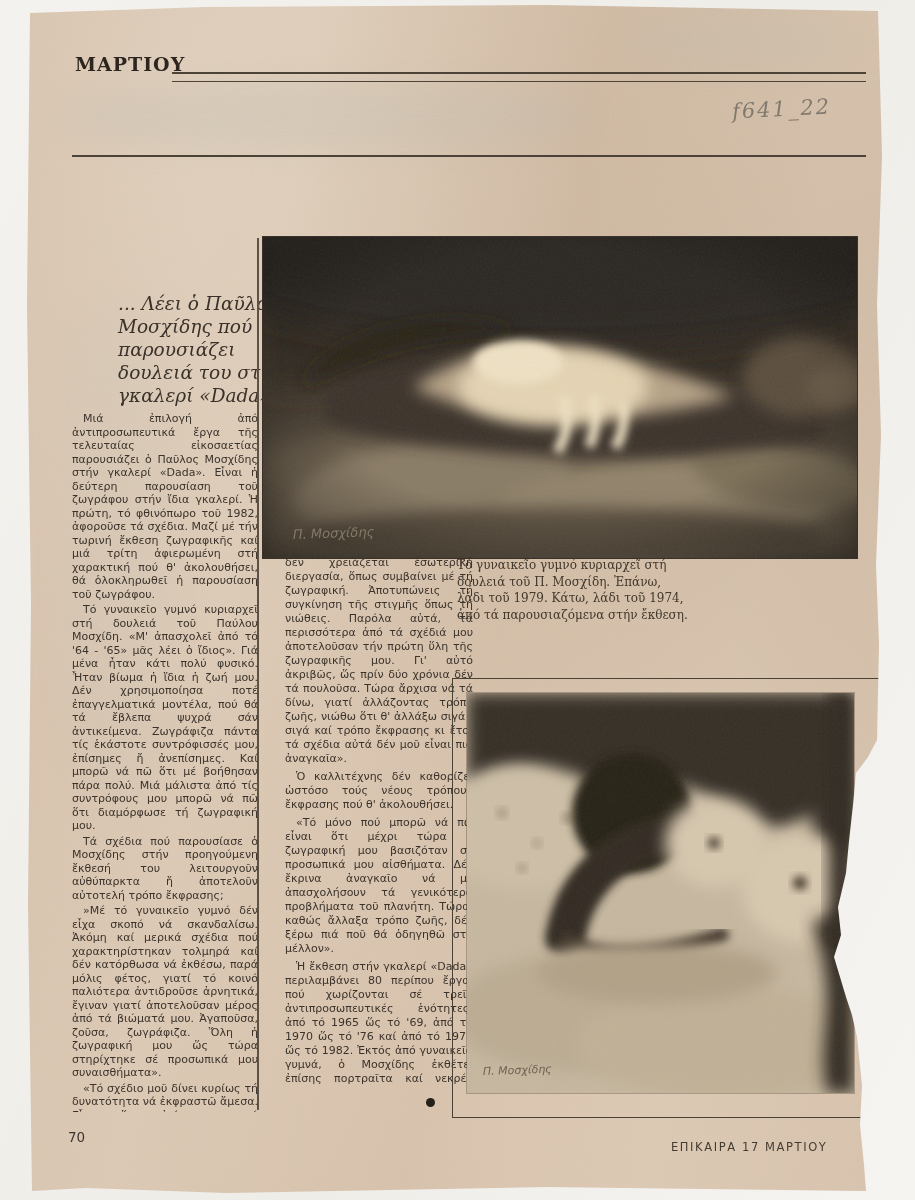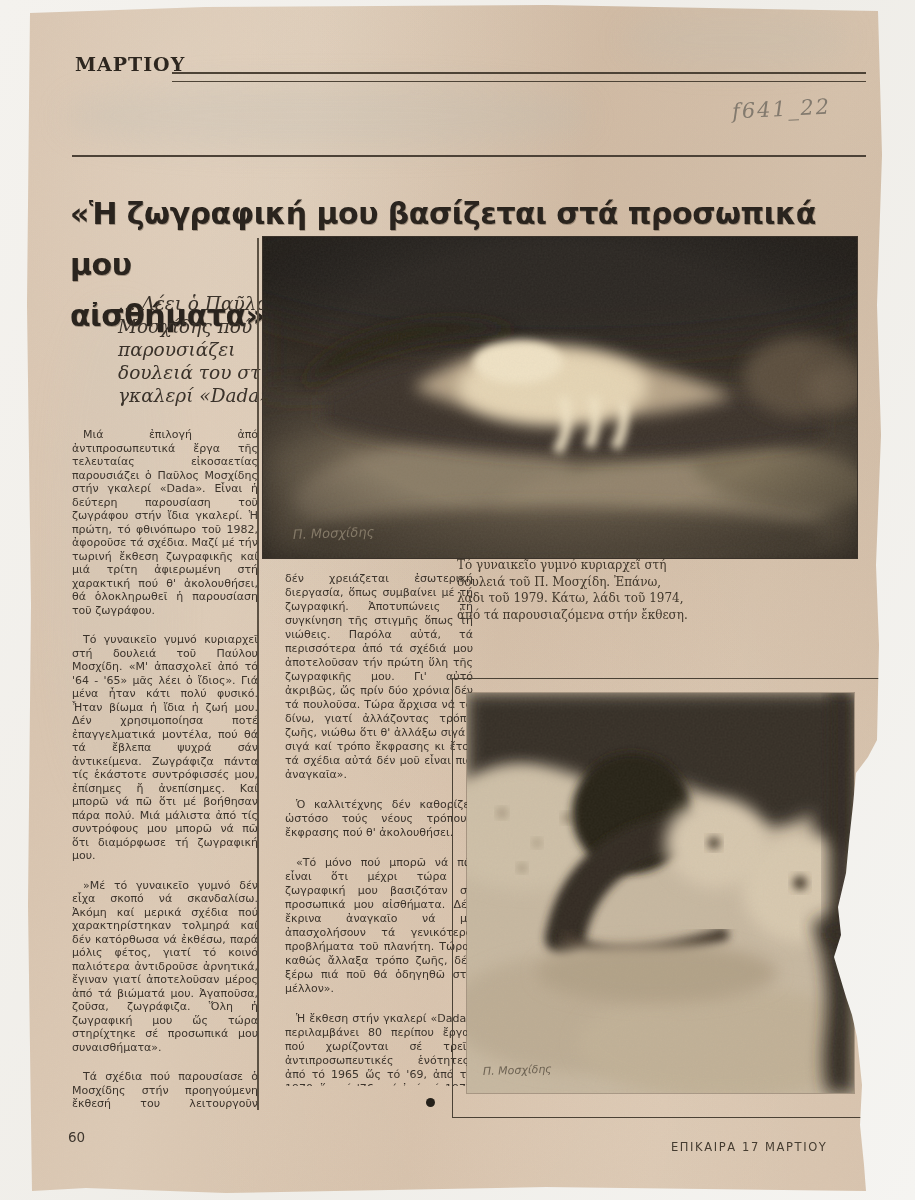--- a/index.html
+++ b/index.html
@@ -26,21 +26,21 @@
           border-top:2px solid #4d4336;border-bottom:1.5px solid #4d4336;}
   .top-rule{position:absolute;left:46px;top:150px;width:794px;height:2px;background:#4c4237;}
   .handnote{position:absolute;left:706px;top:92px;color:#837a6e;font-size:21px;
           font-family:"DejaVu Serif",serif;font-style:italic;transform:rotate(-3deg);letter-spacing:2px;}
   .headline{position:absolute;left:44px;top:183px;width:760px;color:#2a241e;
           font-weight:bold;font-size:30px;line-height:51px;letter-spacing:-.5px;
           text-shadow:.6px .7px 0 rgba(58,44,30,.35);}
   .deck{position:absolute;left:48px;top:287px;width:186px;font-family:"DejaVu Serif",serif;
           font-style:italic;font-size:18.5px;line-height:23px;color:#3a322a;margin-left:44px;}
   .bodycol{position:absolute;color:#3b332b;font-size:11px;line-height:13.5px;text-align:justify;overflow:hidden;}
-  .bodycol p{margin:16px 0 2px 0;text-indent:11px;}
+  .bodycol p{margin:0 0 2px 0;text-indent:11px;}
   .bodycol p.noindent{text-indent:0;}
   #col1{left:46px;top:407px;width:186px;height:700px;}
   #col2{left:259px;top:551px;width:188px;height:530px;line-height:14px;}
   #col2 p{margin-bottom:4px;}
   .divider{position:absolute;left:231px;top:233px;width:1.5px;height:872px;background:#5d5244;}
   .photo1{position:absolute;left:237px;top:232px;width:594px;height:321px;background:#453c31;
           box-shadow:0 0 0 1px #3a322a;}
   .caption{position:absolute;left:431px;top:552px;width:232px;font-family:"DejaVu Serif",serif;
           font-size:12px;line-height:16.5px;color:#42382c;}
   .photo2-frame{position:absolute;left:426px;top:673px;width:436px;height:438px;
@@ -61,24 +61,20 @@
     <div class="shade" style="left:40px;top:78px;width:520px;height:66px;background:rgba(186,186,178,.22);"></div>
     <div class="shade" style="left:600px;top:6px;width:220px;height:56px;background:rgba(190,188,180,.18);"></div>
     <div class="shade" style="left:30px;top:300px;width:120px;height:500px;background:rgba(200,195,188,.10);"></div>
 
     <div class="kicker">ΜΑΡΤΙΟΥ</div>
     <div class="kicker-rule"></div>
     <div class="top-rule"></div>
 
     <div class="handnote">f641_22</div>
 
-    <div class="headline">
-      <div>«Ἡ ζωγραφική μου βασίζεται  στά προσωπικά μου</div>
-      <div>αἰσθήματα»</div>
-    </div>
 
     <div class="deck">... Λέει ὁ Παῦλος Μοσχίδης πού παρουσιάζει δουλειά του στήν γκαλερί «Dada»</div>
 
     <div class="divider"></div>
 
     <div class="photo1">
       <svg width="594" height="321" viewBox="0 0 594 321">
         <defs>
           <filter id="b16" x="-30%" y="-30%" width="160%" height="160%">
               <feGaussianBlur stdDeviation="16"></feGaussianBlur>
@@ -123,22 +119,22 @@
         <rect width="594" height="321" fill="transparent" filter="url(#noise1)" opacity=".5"></rect>
         <text x="30" y="302" font-size="13" font-style="italic" fill="#857a68" transform="rotate(-2 30 302)">Π. Μοσχίδης</text>
       </svg>
     </div>
 
     <div class="caption">Τό γυναικεῖο γυμνό κυριαρχεῖ στή δουλειά τοῦ Π. Μοσχίδη. Ἐπάνω, λάδι τοῦ 1979. Κάτω, λάδι τοῦ 1974, ἀπό τά παρουσιαζόμενα στήν ἔκθεση.</div>
 
     <div class="bodycol" id="col1">
       <p>Μιά ἐπιλογή ἀπό ἀντιπροσωπευτικά ἔργα τῆς τελευταίας εἰκοσαετίας παρουσιάζει ὁ Παῦλος Μοσχίδης στήν γκαλερί «Dada». Εἶναι ἡ δεύτερη παρουσίαση τοῦ ζωγράφου στήν ἴδια γκαλερί. Ἡ πρώτη, τό φθινόπωρο τοῦ 1982, ἀφοροῦσε τά σχέδια. Μαζί μέ τήν τωρινή ἔκθεση ζωγραφικῆς καί μιά τρίτη ἀφιερωμένη στή χαρακτική πού θ' ἀκολουθήσει, θά ὁλοκληρωθεῖ ἡ παρουσίαση τοῦ ζωγράφου.</p>
       <p>Τό γυναικεῖο γυμνό κυριαρχεῖ στή δουλειά τοῦ Παύλου Μοσχίδη. «Μ' ἀπασχολεῖ ἀπό τό '64 - '65» μᾶς λέει ὁ ἴδιος». Γιά μένα ἦταν κάτι πολύ φυσικό. Ἦταν βίωμα ἡ ἴδια ἡ ζωή μου. Δέν χρησιμοποίησα ποτέ ἐπαγγελματικά μοντέλα, πού θά τά ἔβλεπα ψυχρά σάν ἀντικείμενα. Ζωγράφιζα πάντα τίς ἑκάστοτε συντρόφισσές μου, ἐπίσημες ἤ ἀνεπίσημες. Καί μπορῶ νά πῶ ὅτι μέ βοήθησαν πάρα πολύ. Μιά μάλιστα ἀπό τίς συντρόφους μου μπορῶ νά πῶ ὅτι διαμόρφωσε τή ζωγραφική μου.</p>
+      <p>Τά σχέδια πού παρουσίασε ὁ Μοσχίδης στήν προηγούμενη ἔκθεσή του λειτουργοῦν αὐθύπαρκτα ἤ ἀποτελοῦν αὐτοτελή τρόπο ἔκφρασης;</p>
       <p>»Μέ τό γυναικεῖο γυμνό δέν εἶχα σκοπό νά σκανδαλίσω. Ἀκόμη καί μερικά σχέδια πού χαρακτηρίστηκαν τολμηρά καί δέν κατόρθωσα νά ἐκθέσω, παρά μόλις φέτος, γιατί τό κοινό παλιότερα ἀντιδροῦσε ἀρνητικά, ἔγιναν γιατί ἀποτελοῦσαν μέρος ἀπό τά βιώματά μου. Ἀγαποῦσα, ζοῦσα, ζωγράφιζα. Ὅλη ἡ ζωγραφική μου ὥς τώρα στηρίχτηκε σέ προσωπικά μου συναισθήματα».</p>
-      <p>Τά σχέδια πού παρουσίασε ὁ Μοσχίδης στήν προηγούμενη ἔκθεσή του λειτουργοῦν αὐθύπαρκτα ἤ ἀποτελοῦν αὐτοτελή τρόπο ἔκφρασης;</p>
       <p>«Τό σχέδιο μοῦ δίνει κυρίως τή δυνατότητα νά ἐκφραστῶ ἄμεσα. Εἶναι ἕνα ἐπίτευγμα πού χαρακτηρίζω στιγμιαῖο, γιατί</p>
     </div>
 
     <div class="bodycol" id="col2">
       <p class="noindent">δέν χρειάζεται ἐσωτερική διεργασία, ὅπως συμβαίνει μέ τή ζωγραφική. Ἀποτυπώνεις τή συγκίνηση τῆς στιγμῆς ὅπως τή νιώθεις. Παρόλα αὐτά, τά περισσότερα ἀπό τά σχέδιά μου ἀποτελοῦσαν τήν πρώτη ὕλη τῆς ζωγραφικῆς μου. Γι' αὐτό ἀκριβῶς, ὥς πρίν δύο χρόνια δέν τά πουλοῦσα. Τώρα ἄρχισα νά τά δίνω, γιατί ἀλλάζοντας τρόπο ζωῆς, νιώθω ὅτι θ' ἀλλάξω σιγά - σιγά καί τρόπο ἔκφρασης κι ἔτσι τά σχέδια αὐτά δέν μοῦ εἶναι πιά ἀναγκαῖα».</p>
       <p>Ὁ καλλιτέχνης δέν καθορίζει ὡστόσο τούς νέους τρόπους ἔκφρασης πού θ' ἀκολουθήσει.</p>
       <p>«Τό μόνο πού μπορῶ νά πῶ εἶναι ὅτι μέχρι τώρα ἡ ζωγραφική μου βασιζόταν σέ προσωπικά μου αἰσθήματα. Δέν ἔκρινα ἀναγκαῖο νά μέ ἀπασχολήσουν τά γενικότερα προβλήματα τοῦ πλανήτη. Τώρα, καθώς ἄλλαξα τρόπο ζωῆς, δέν ξέρω πιά ποῦ θά ὁδηγηθῶ στό μέλλον».</p>
       <p>Ἡ ἔκθεση στήν γκαλερί «Dada» περιλαμβάνει 80 περίπου ἔργα, πού χωρίζονται σέ τρεῖς ἀντιπροσωπευτικές ἑνότητες: ἀπό τό 1965 ὥς τό '69, ἀπό τό 1970 ὥς τό '76 καί ἀπό τό 1977 ὥς τό 1982. Ἐκτός ἀπό γυναικεῖα γυμνά, ὁ Μοσχίδης ἐκθέτει ἐπίσης πορτραῖτα καί νεκρές φύσεις. Ἡ ἔκθεση θά διαρκέσει ὥς τίς 12 Ἀπριλίου.</p>
     </div>
 
@@ -184,21 +180,21 @@
           <path d="M345,230 Q365,280 358,340 Q354,375 360,400 L387,400 L387,210 Z" fill="#332b21" filter="url(#c8)"></path>
           <rect x="362" y="0" width="25" height="240" fill="#332b21" filter="url(#c8)"></rect>
           <rect width="387" height="400" fill="transparent" filter="url(#noise2)" opacity=".55"></rect>
           <text x="16" y="382" font-size="11" font-style="italic" fill="#6d6252" transform="rotate(-2 16 382)">Π. Μοσχίδης</text>
         </svg>
       </div>
     </div>
 
     <div class="end-bullet"></div>
 
-    <div class="pagenum">60</div>
+    <div class="pagenum">70</div>
     <div class="footer">ΕΠΙΚΑΙΡΑ 17 ΜΑΡΤΙΟΥ</div>
 
     <svg class="grain" width="856" height="1190">
       <filter id="pgrain">
           <feTurbulence type="fractalNoise" baseFrequency="0.8" numOctaves="2"></feTurbulence>
         <feColorMatrix type="matrix" values="0 0 0 0 0.55 0 0 0 0 0.48 0 0 0 0 0.40 0 0 0 0.05 0"></feColorMatrix>
         </filter>
       <rect width="856" height="1190" filter="url(#pgrain)"></rect>
     </svg>
   </div>

